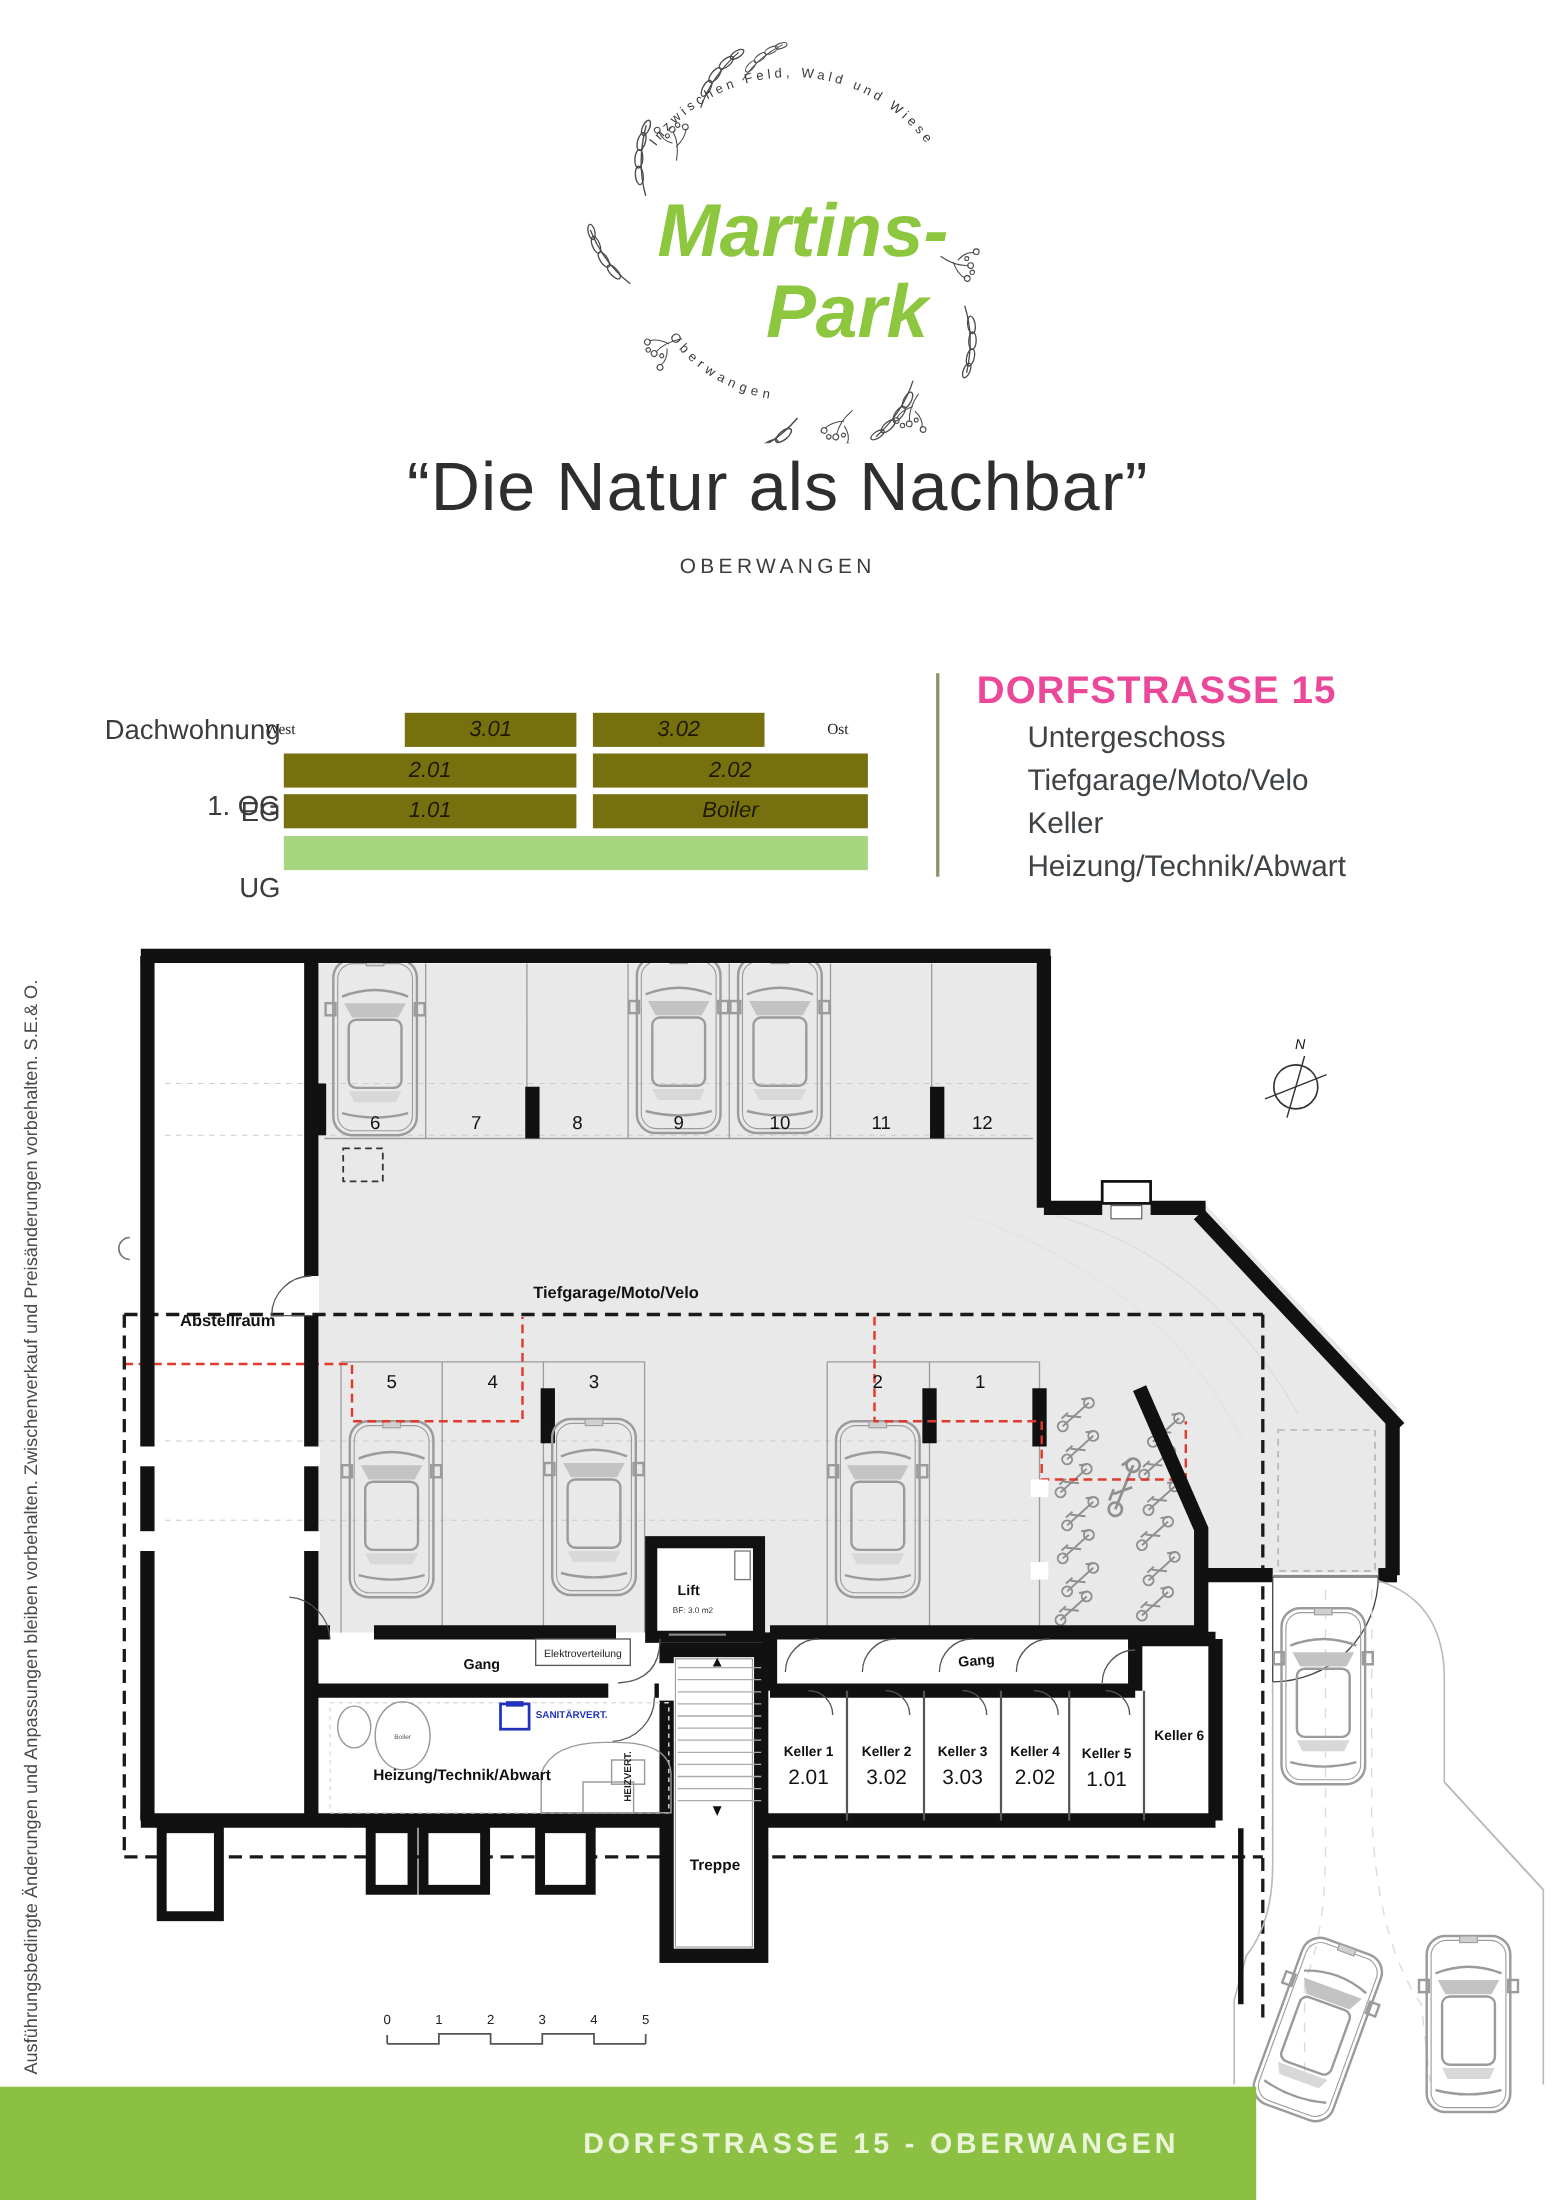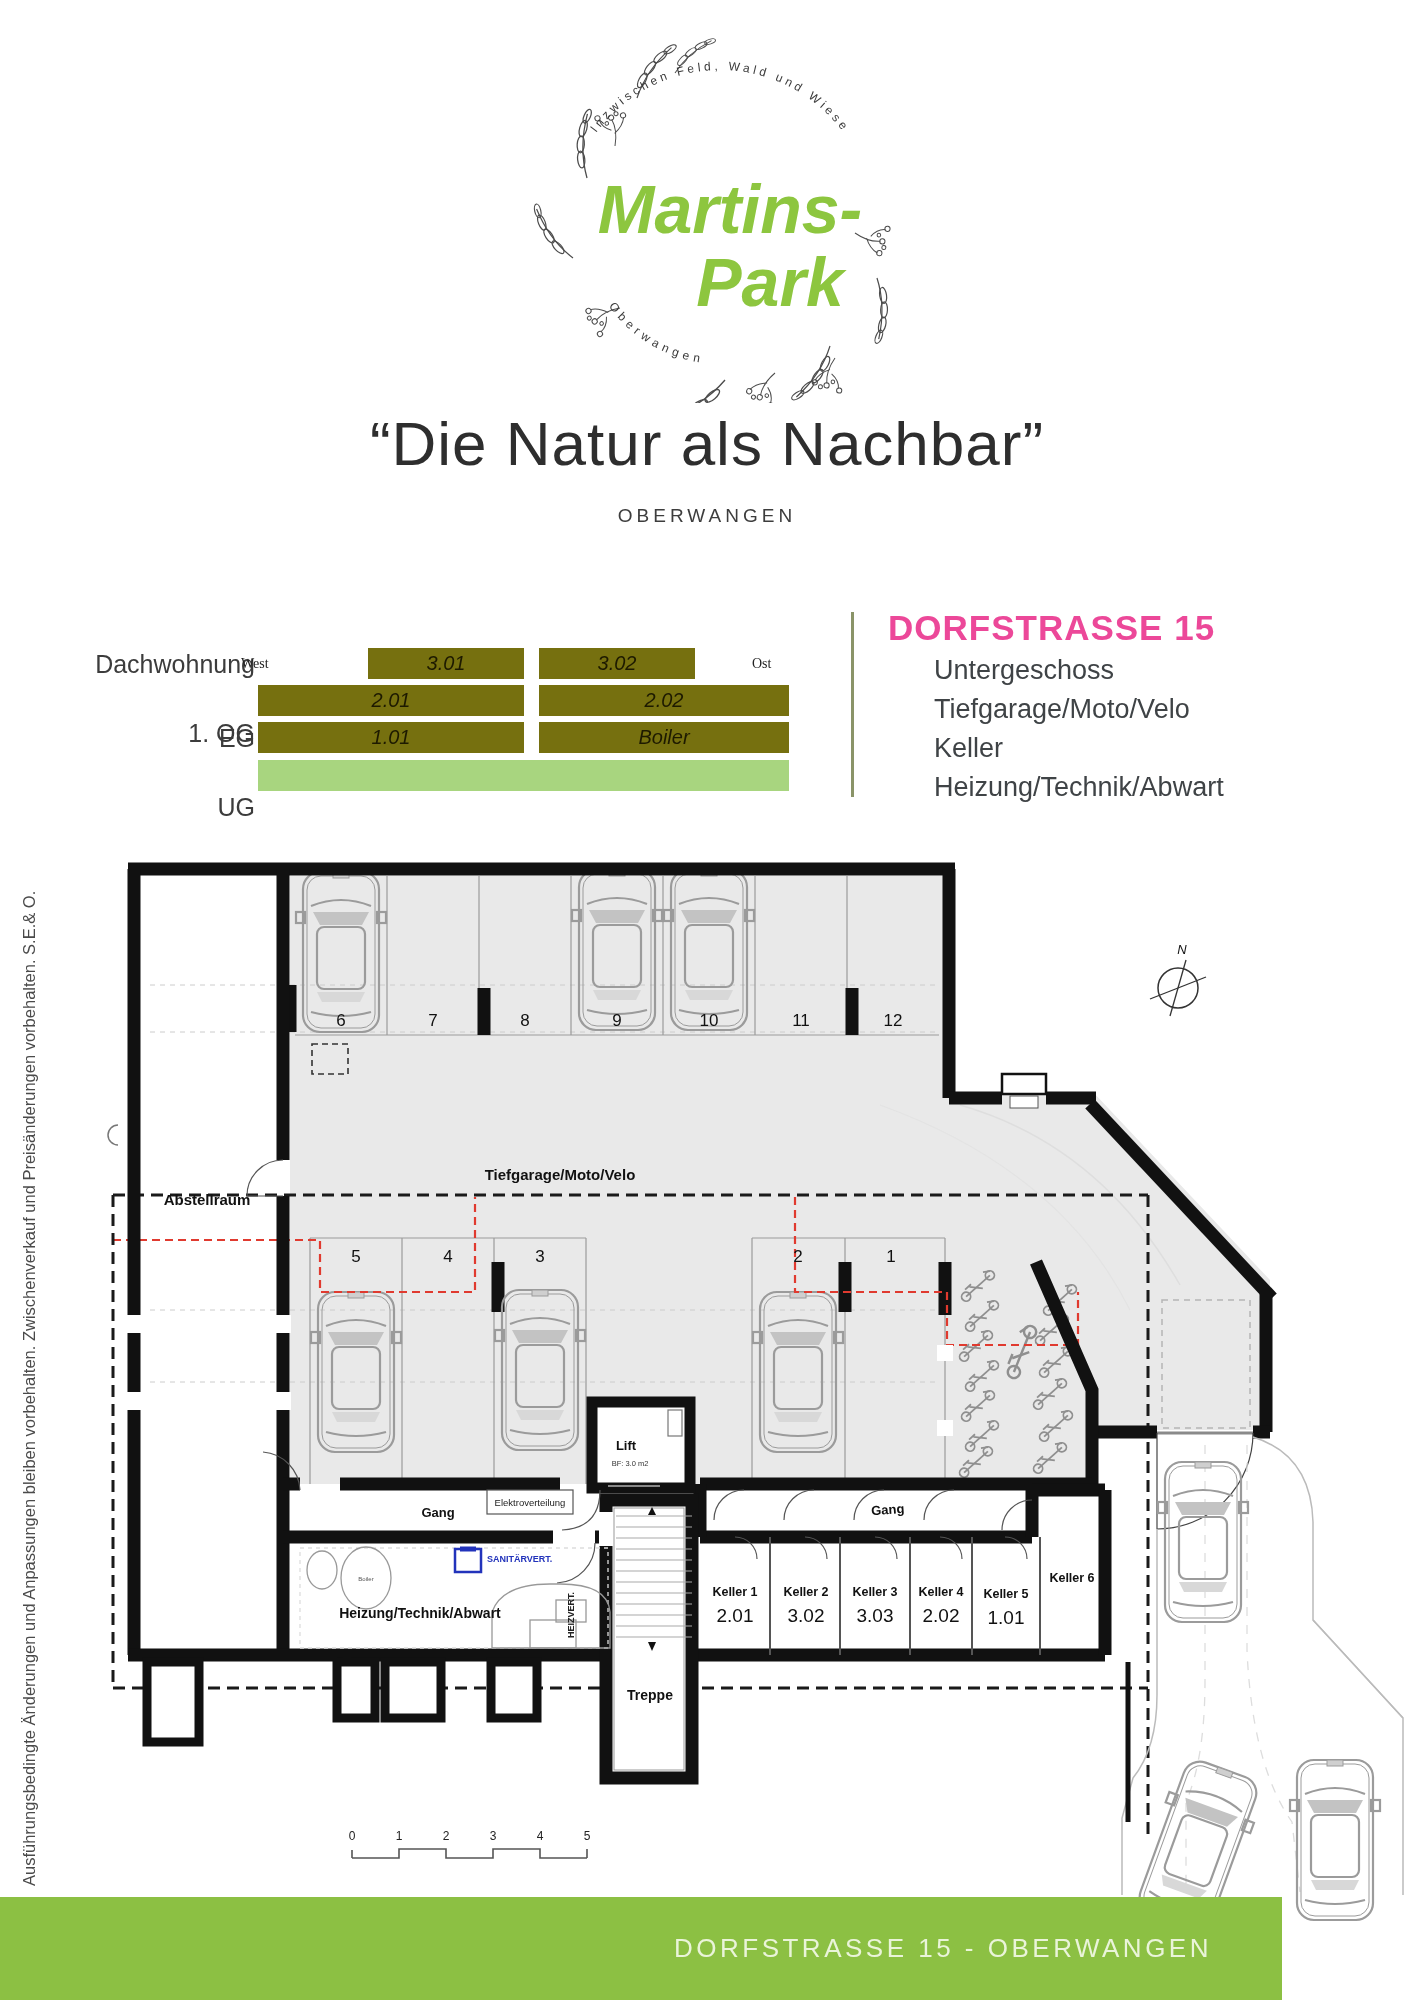--- a/index.html
+++ b/index.html
@@ -16,21 +16,21 @@
   .bar{position:absolute;height:31px;display:flex;align-items:center;justify-content:center;
        font-size:20px;color:#1d1a00;}
   .bar.olive{background:#76700f;font-style:italic;}
   .bar.lgreen{background:#a8d57f;}
   .westost{position:absolute;font-family:"Liberation Serif",serif;font-size:14px;color:#222;}
   
   .info-rule{left:851px;top:612px;width:3px;height:185px;background:#8a9468;}
   .info-head{left:888px;top:608px;font-size:35px;font-weight:bold;color:#ec4899;letter-spacing:1px;text-align:right;}
   .info-line{position:absolute;left:890px;font-size:27px;color:#3f4346;margin-left:44px;}
   
-  .footer{left:0;top:1897px;width:1282px;height:103px;background:#8cc043;z-index:6;}
+  .footer{left:0;top:1897px;width:1142px;height:103px;background:#8cc043;z-index:6;font-weight:bold;}
   .footer-text{position:absolute;right:70px;top:36px;font-size:26px;letter-spacing:3.5px;color:#eaf4d9;}
   
   .disclaimer{left:20px;top:1886px;width:852px;font-size:16.5px;color:#4a4a4a;
               transform:rotate(-90deg);transform-origin:0 0;white-space:nowrap;}
   svg text{font-family:"Liberation Sans",sans-serif;}
 </style>
 </head>
 <body>
 
 <div class="page">

